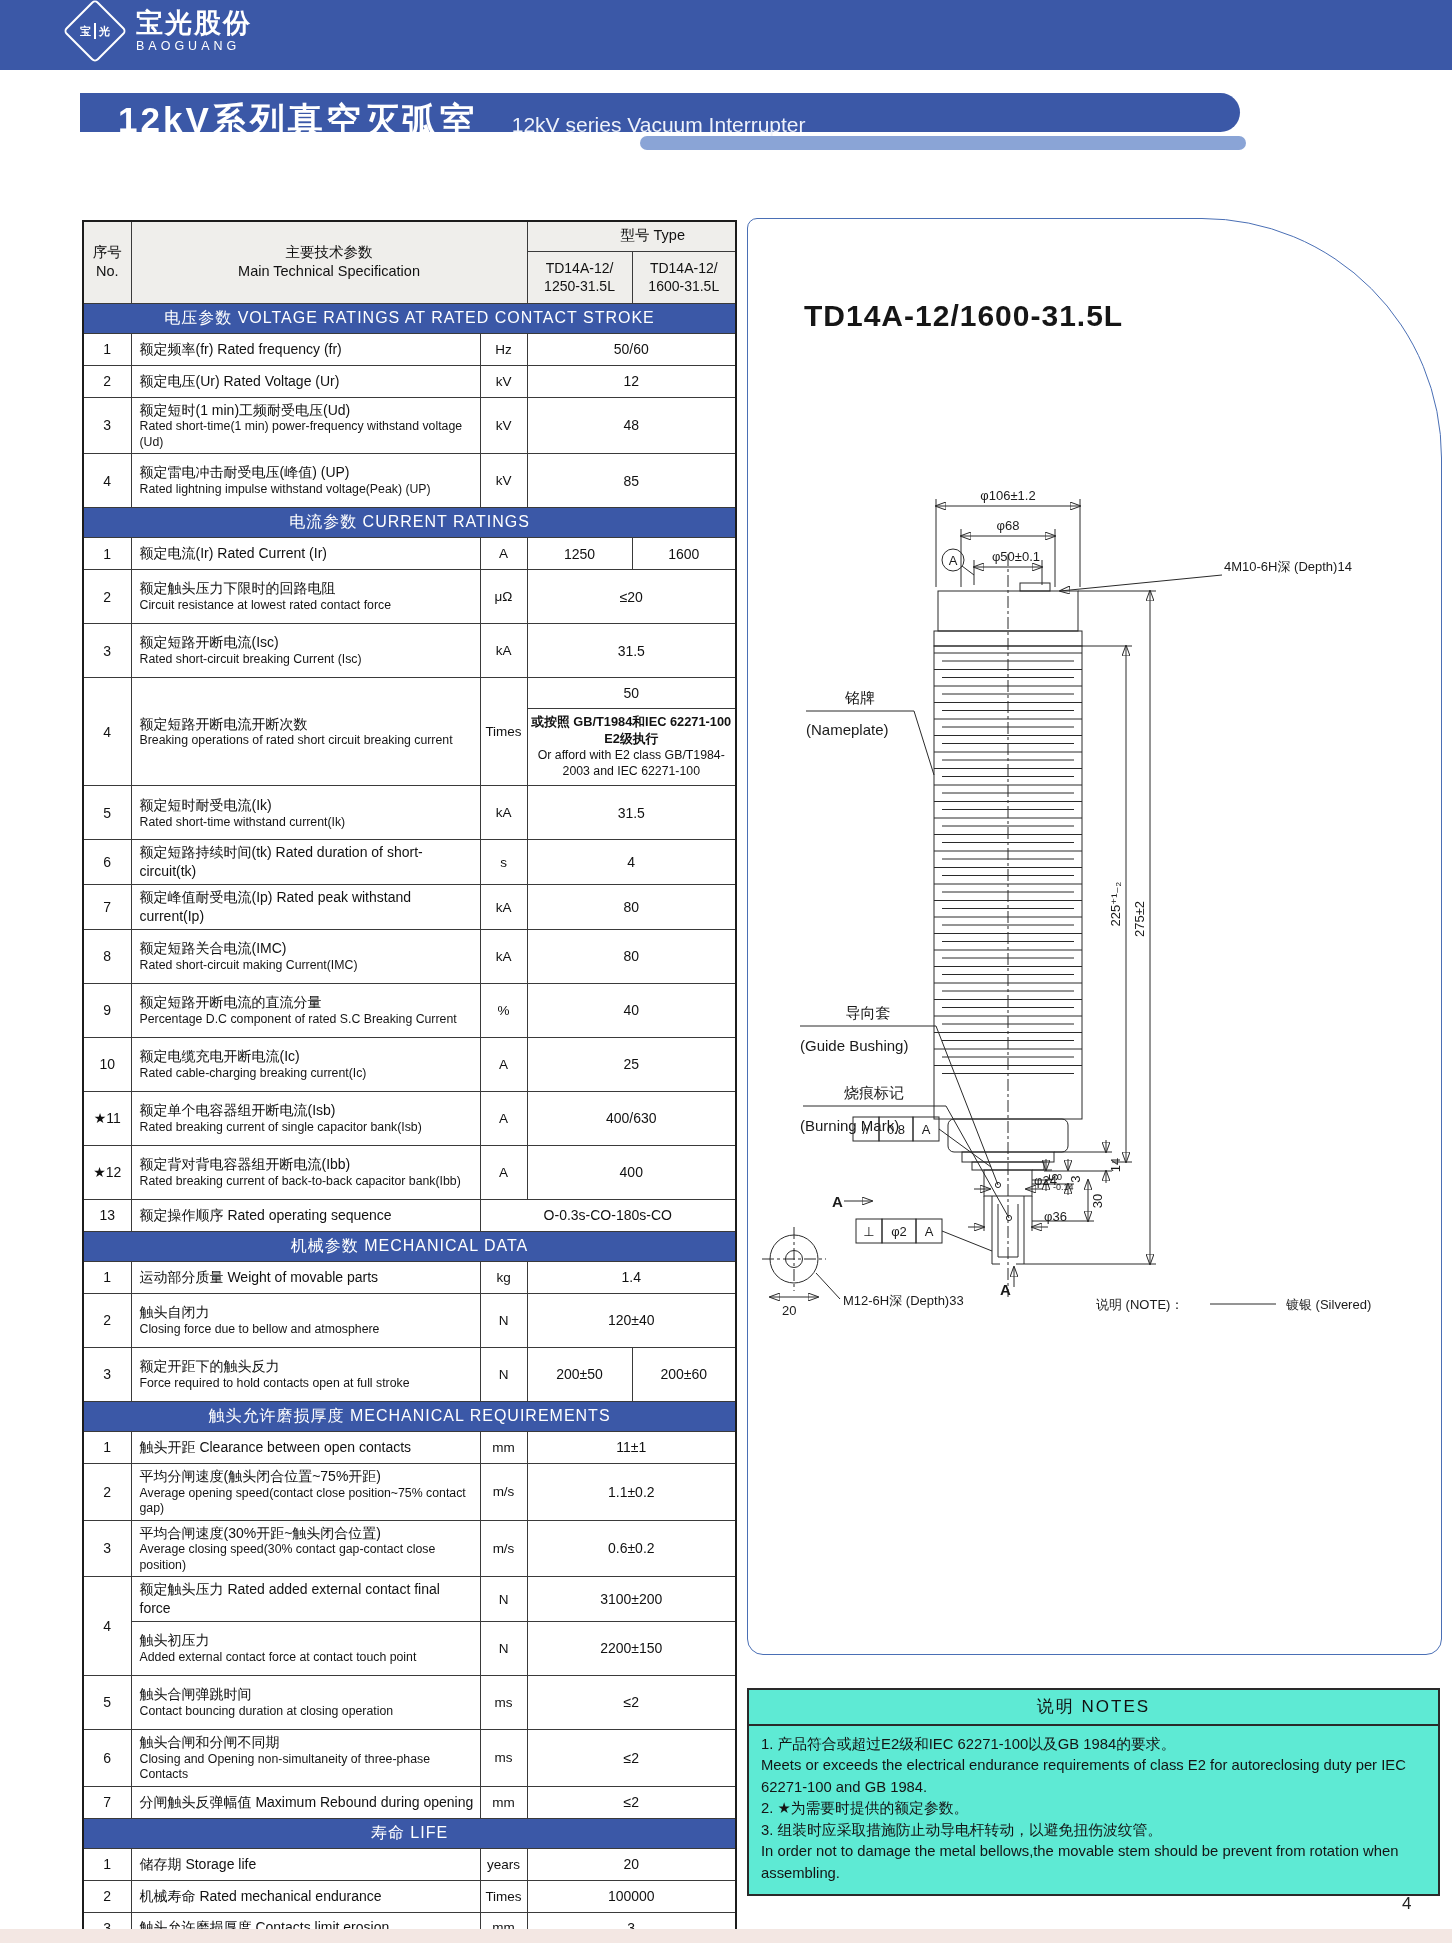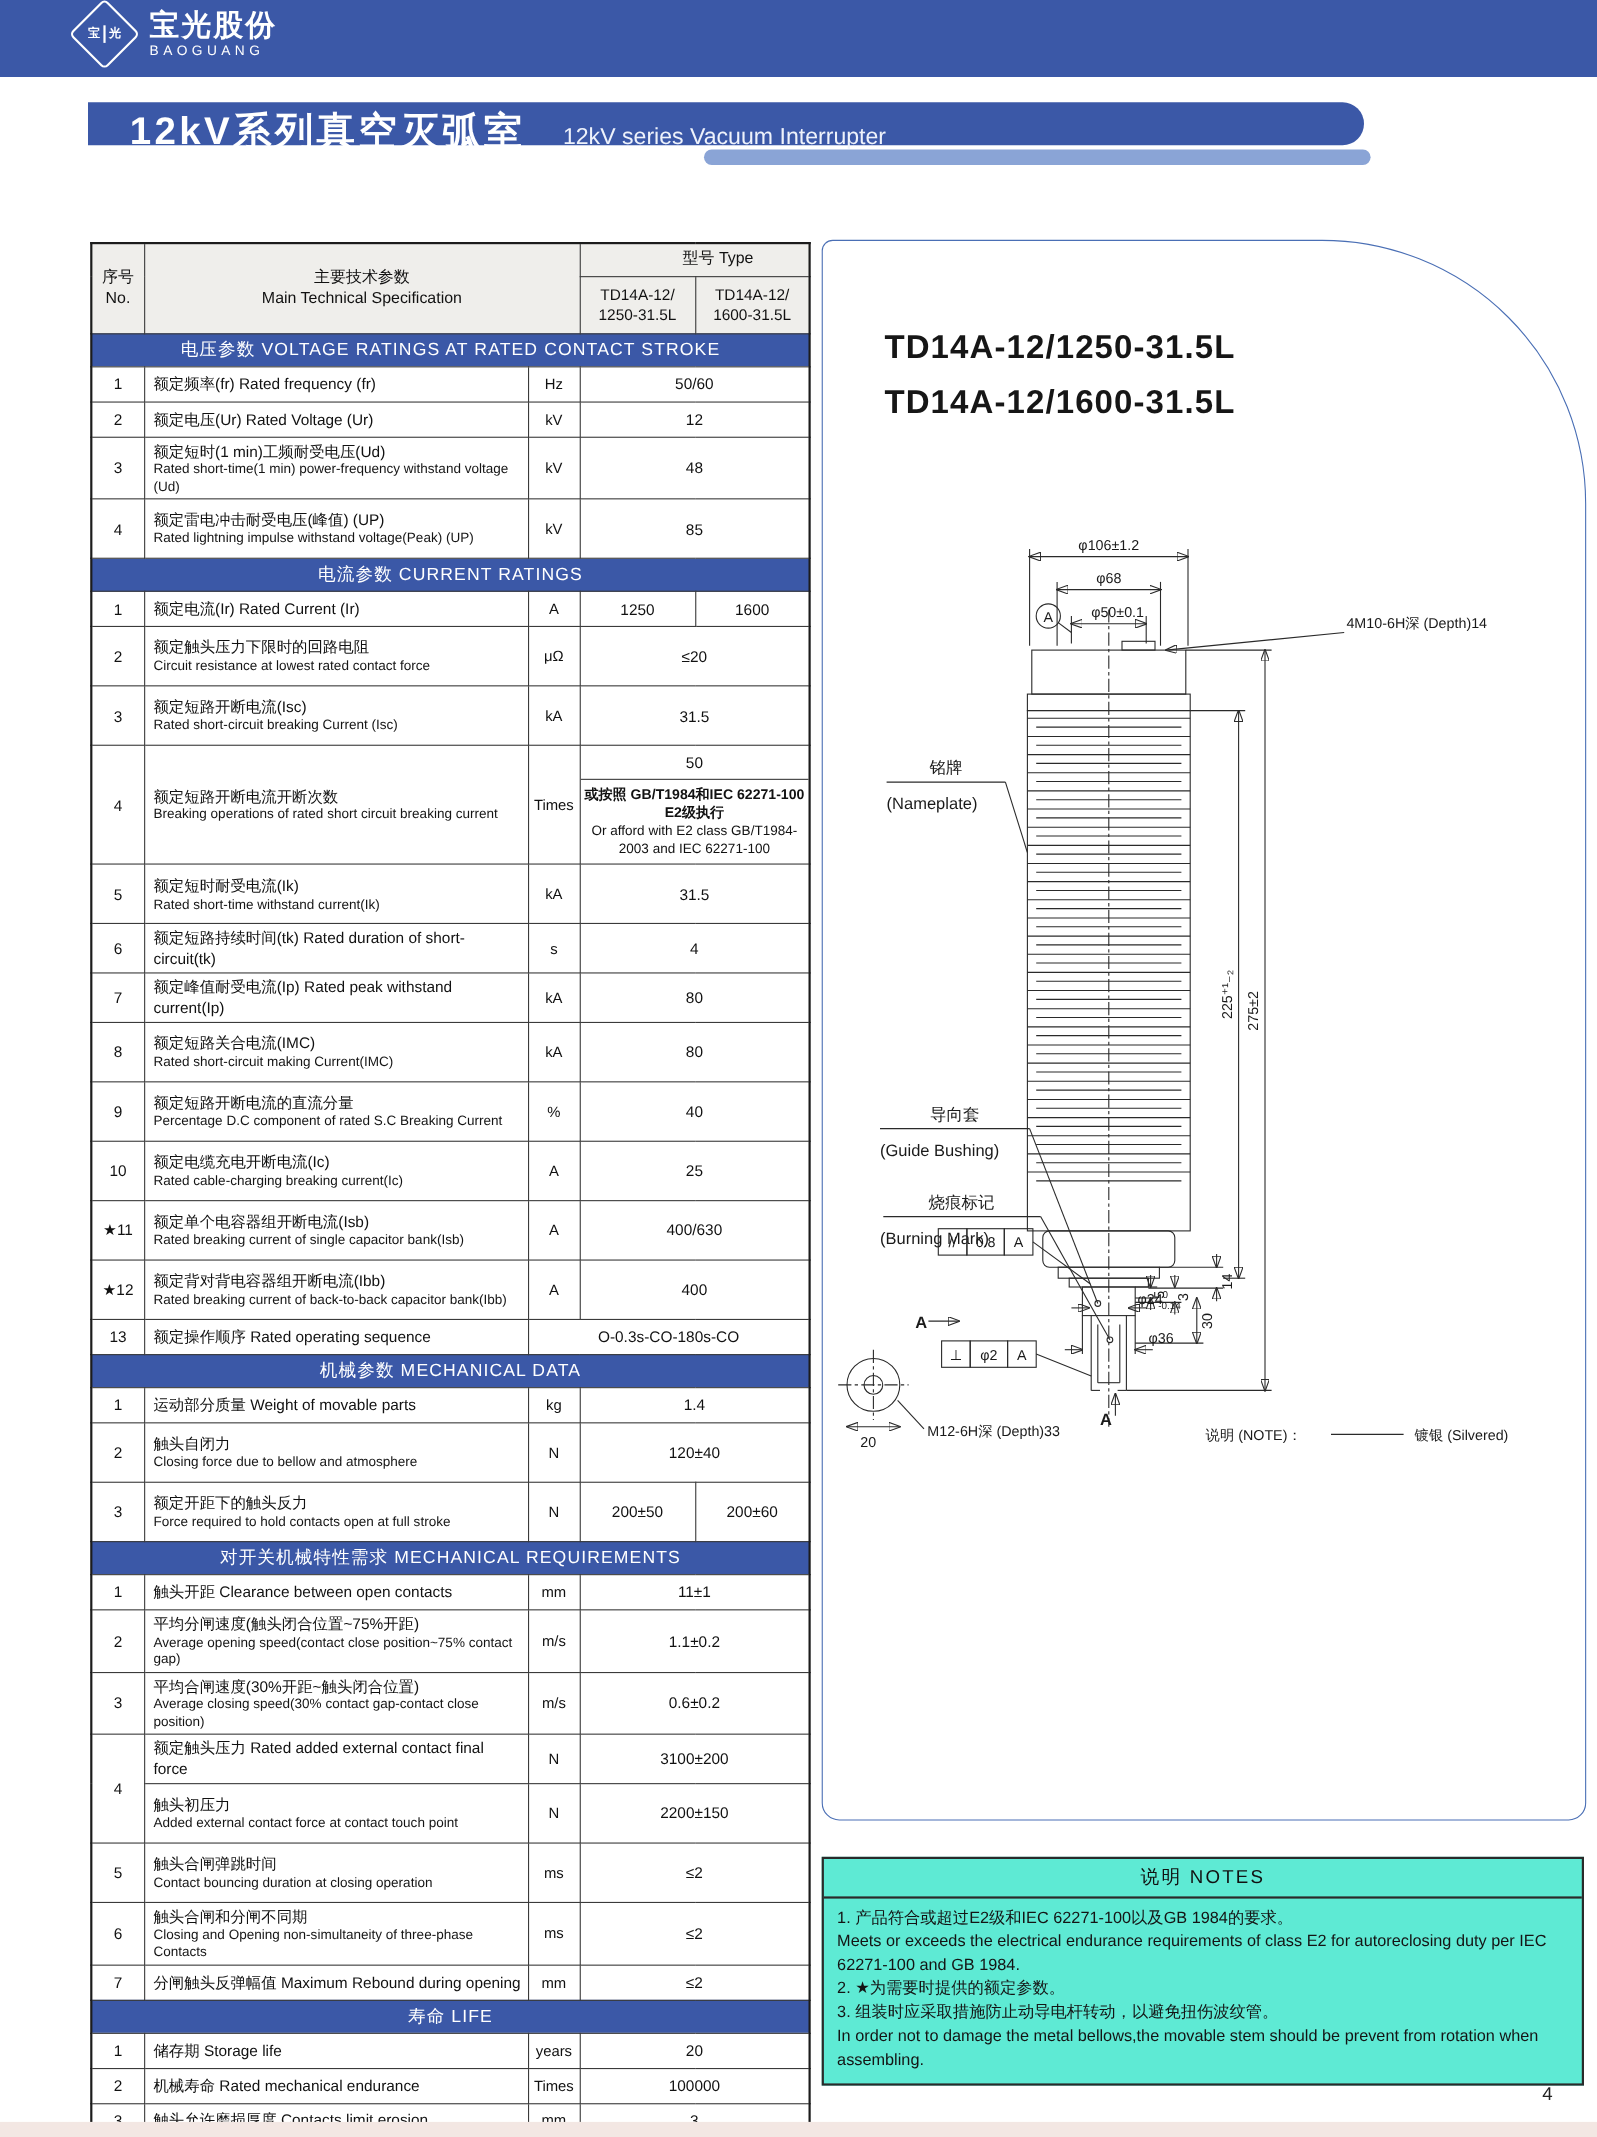--- a/index.html
+++ b/index.html
@@ -315,21 +315,21 @@
           <td class="cno">3</td>
           <td class="cspec">
             <div class="zh">额定开距下的触头反力</div>
             <div class="en">Force required to hold contacts open at full stroke</div>
           </td>
           <td class="cunit">N</td>
           <td class="cval">200±50</td>
           <td class="cval">200±60</td>
         </tr>
         <tr class="sec">
-          <td class="secbar" colspan="5">对开关机械特性需求  MECHANICAL REQUIREMENTS</td>
+          <td class="secbar" colspan="5">触头允许磨损厚度  MECHANICAL REQUIREMENTS</td>
         </tr>
         <tr class="short">
           <td class="cno">1</td>
           <td class="cspec">
             <div class="zh">触头开距 Clearance between open contacts</div>
           </td>
           <td class="cunit">mm</td>
           <td class="cval" colspan="2">11±1</td>
         </tr>
         <tr class="tall">
@@ -417,21 +417,20 @@
             <div class="zh">触头允许磨损厚度 Contacts limit erosion</div>
           </td>
           <td class="cunit">mm</td>
           <td class="cval" colspan="2">3</td>
         </tr>
       </tbody>
   </table>
 
   <div class="panel">
     <div class="model-title">
-      <div>TD14A-12/1250-31.5L</div>
       <div>TD14A-12/1600-31.5L</div>
     </div>
 
     <svg class="draw" viewBox="0 0 695 1437">
       <defs>
         <marker id="arr" markerWidth="11" markerHeight="8" refX="10" refY="4" orient="auto-start-reverse">
           <path d="M0,0 L11,4 L0,8 z" fill="#2a2a2a" stroke="none"></path>
         </marker>
       </defs>
 

